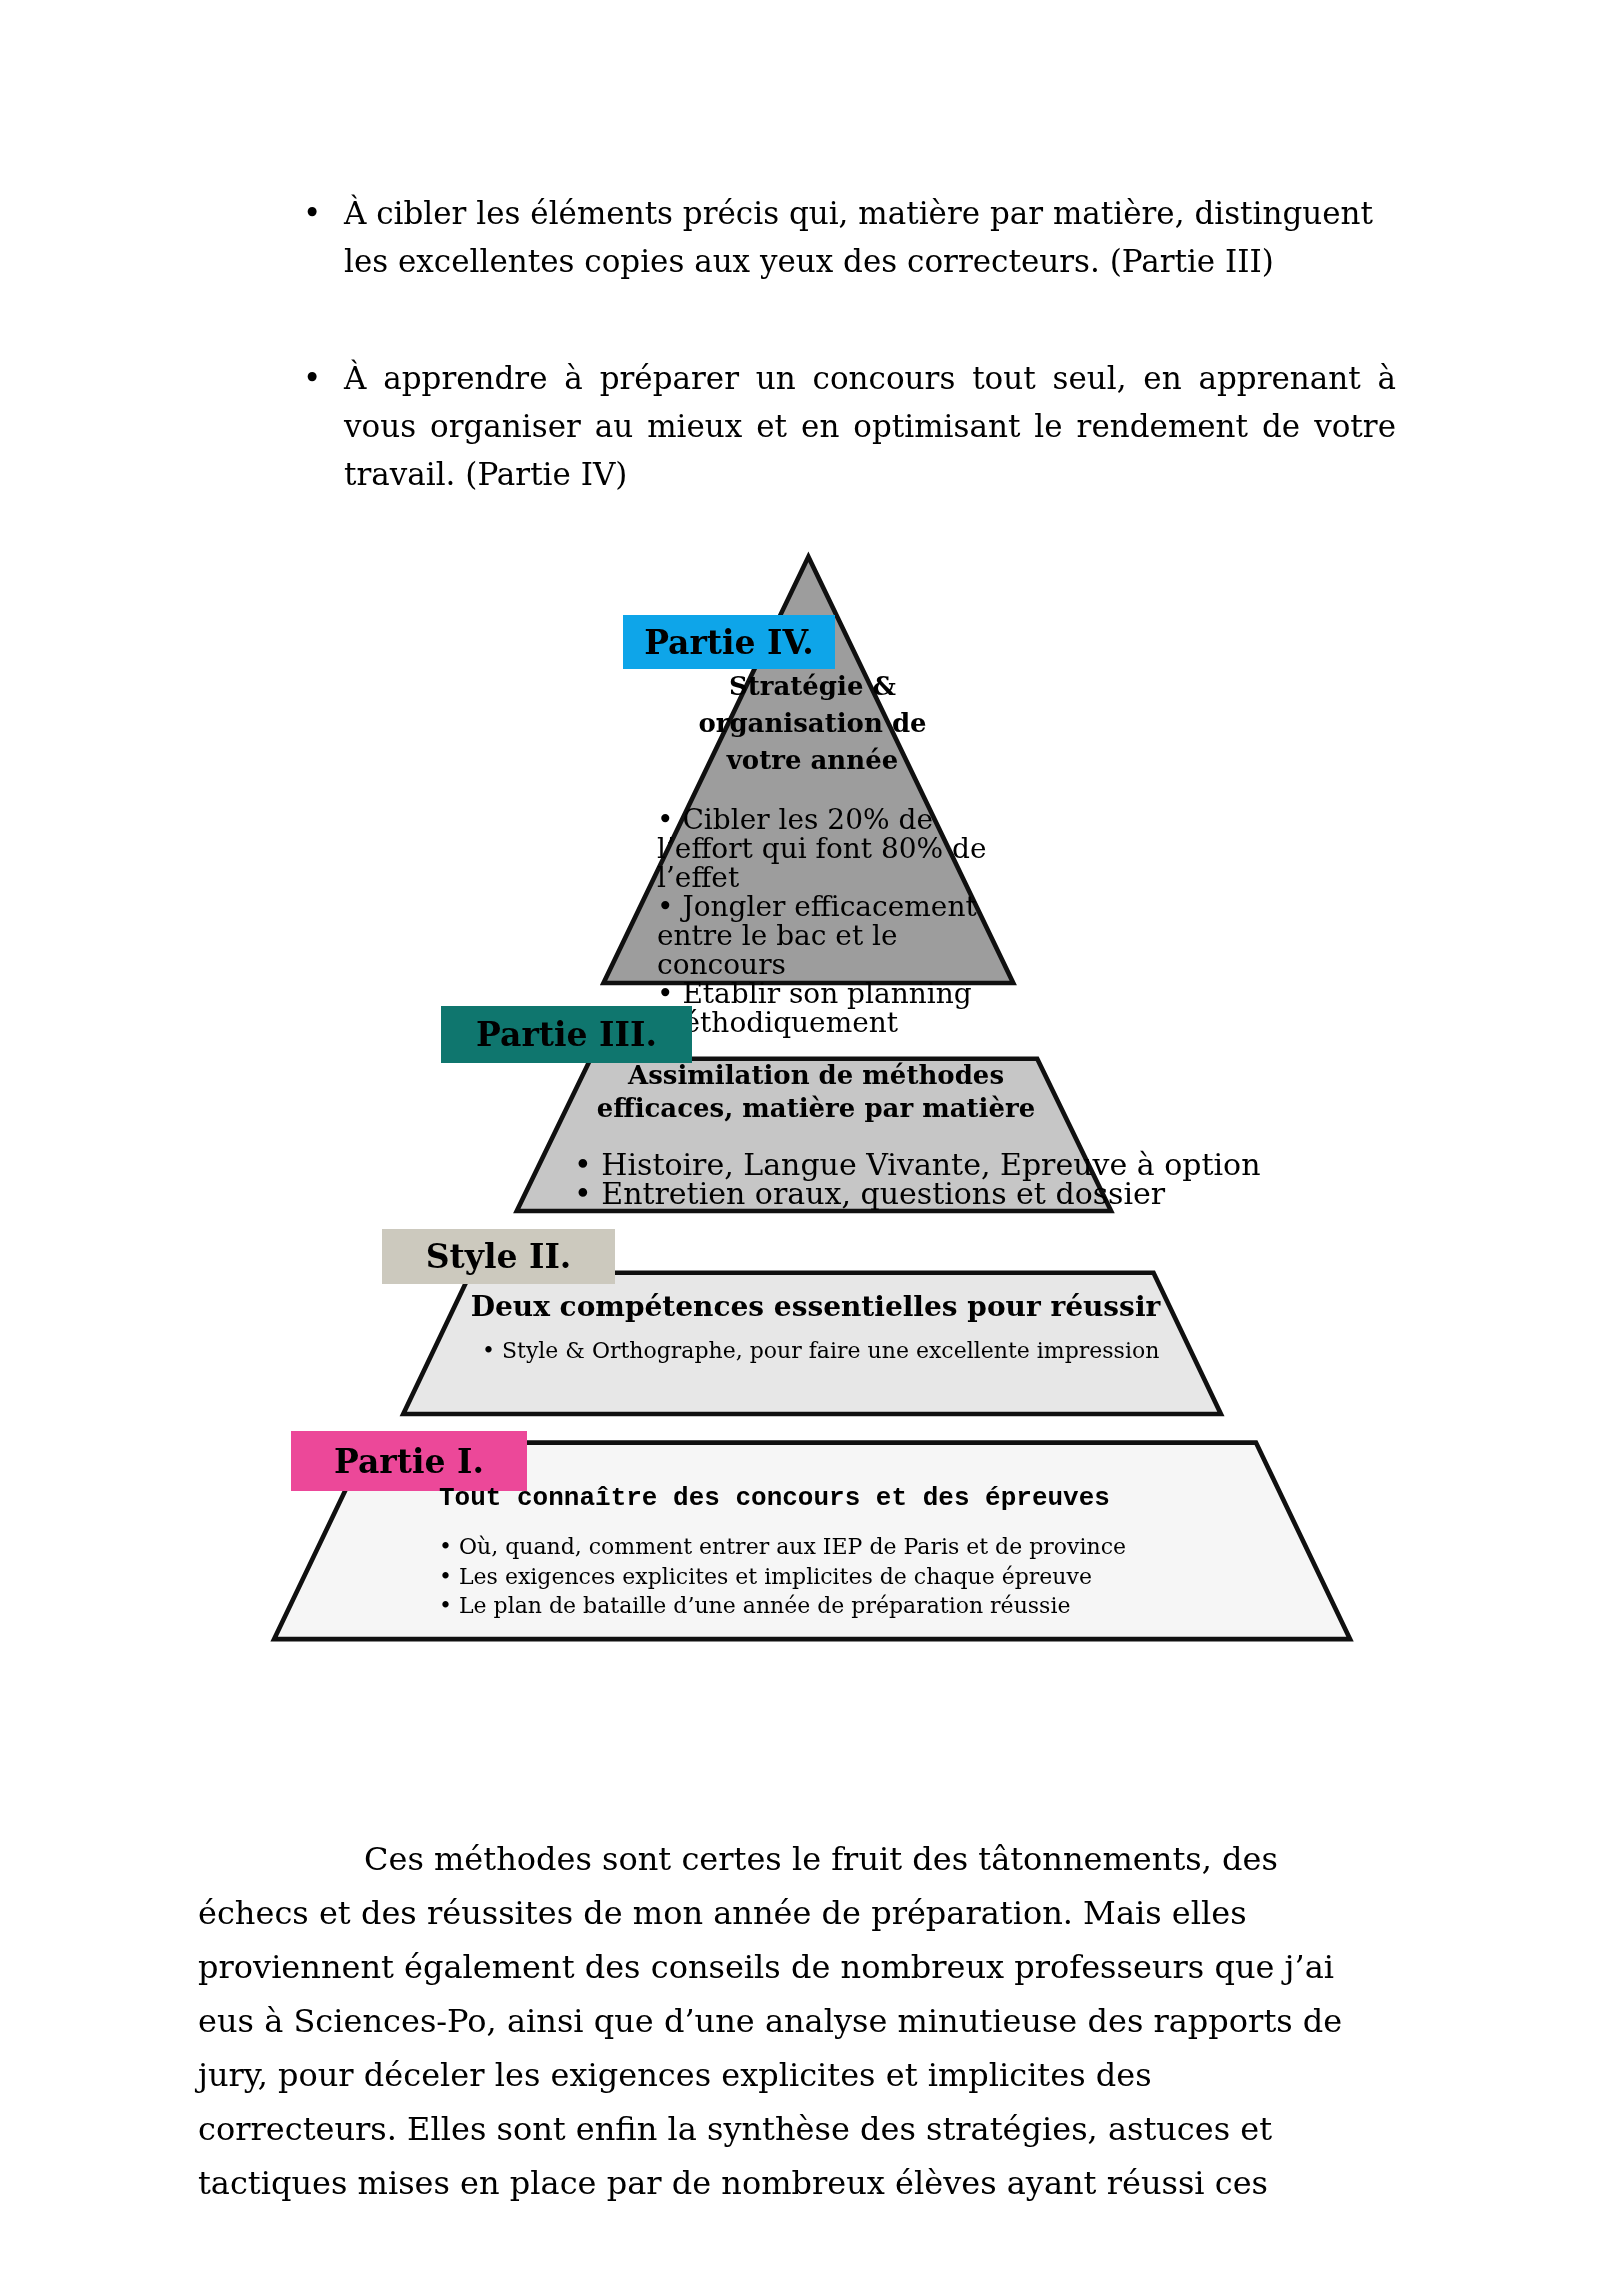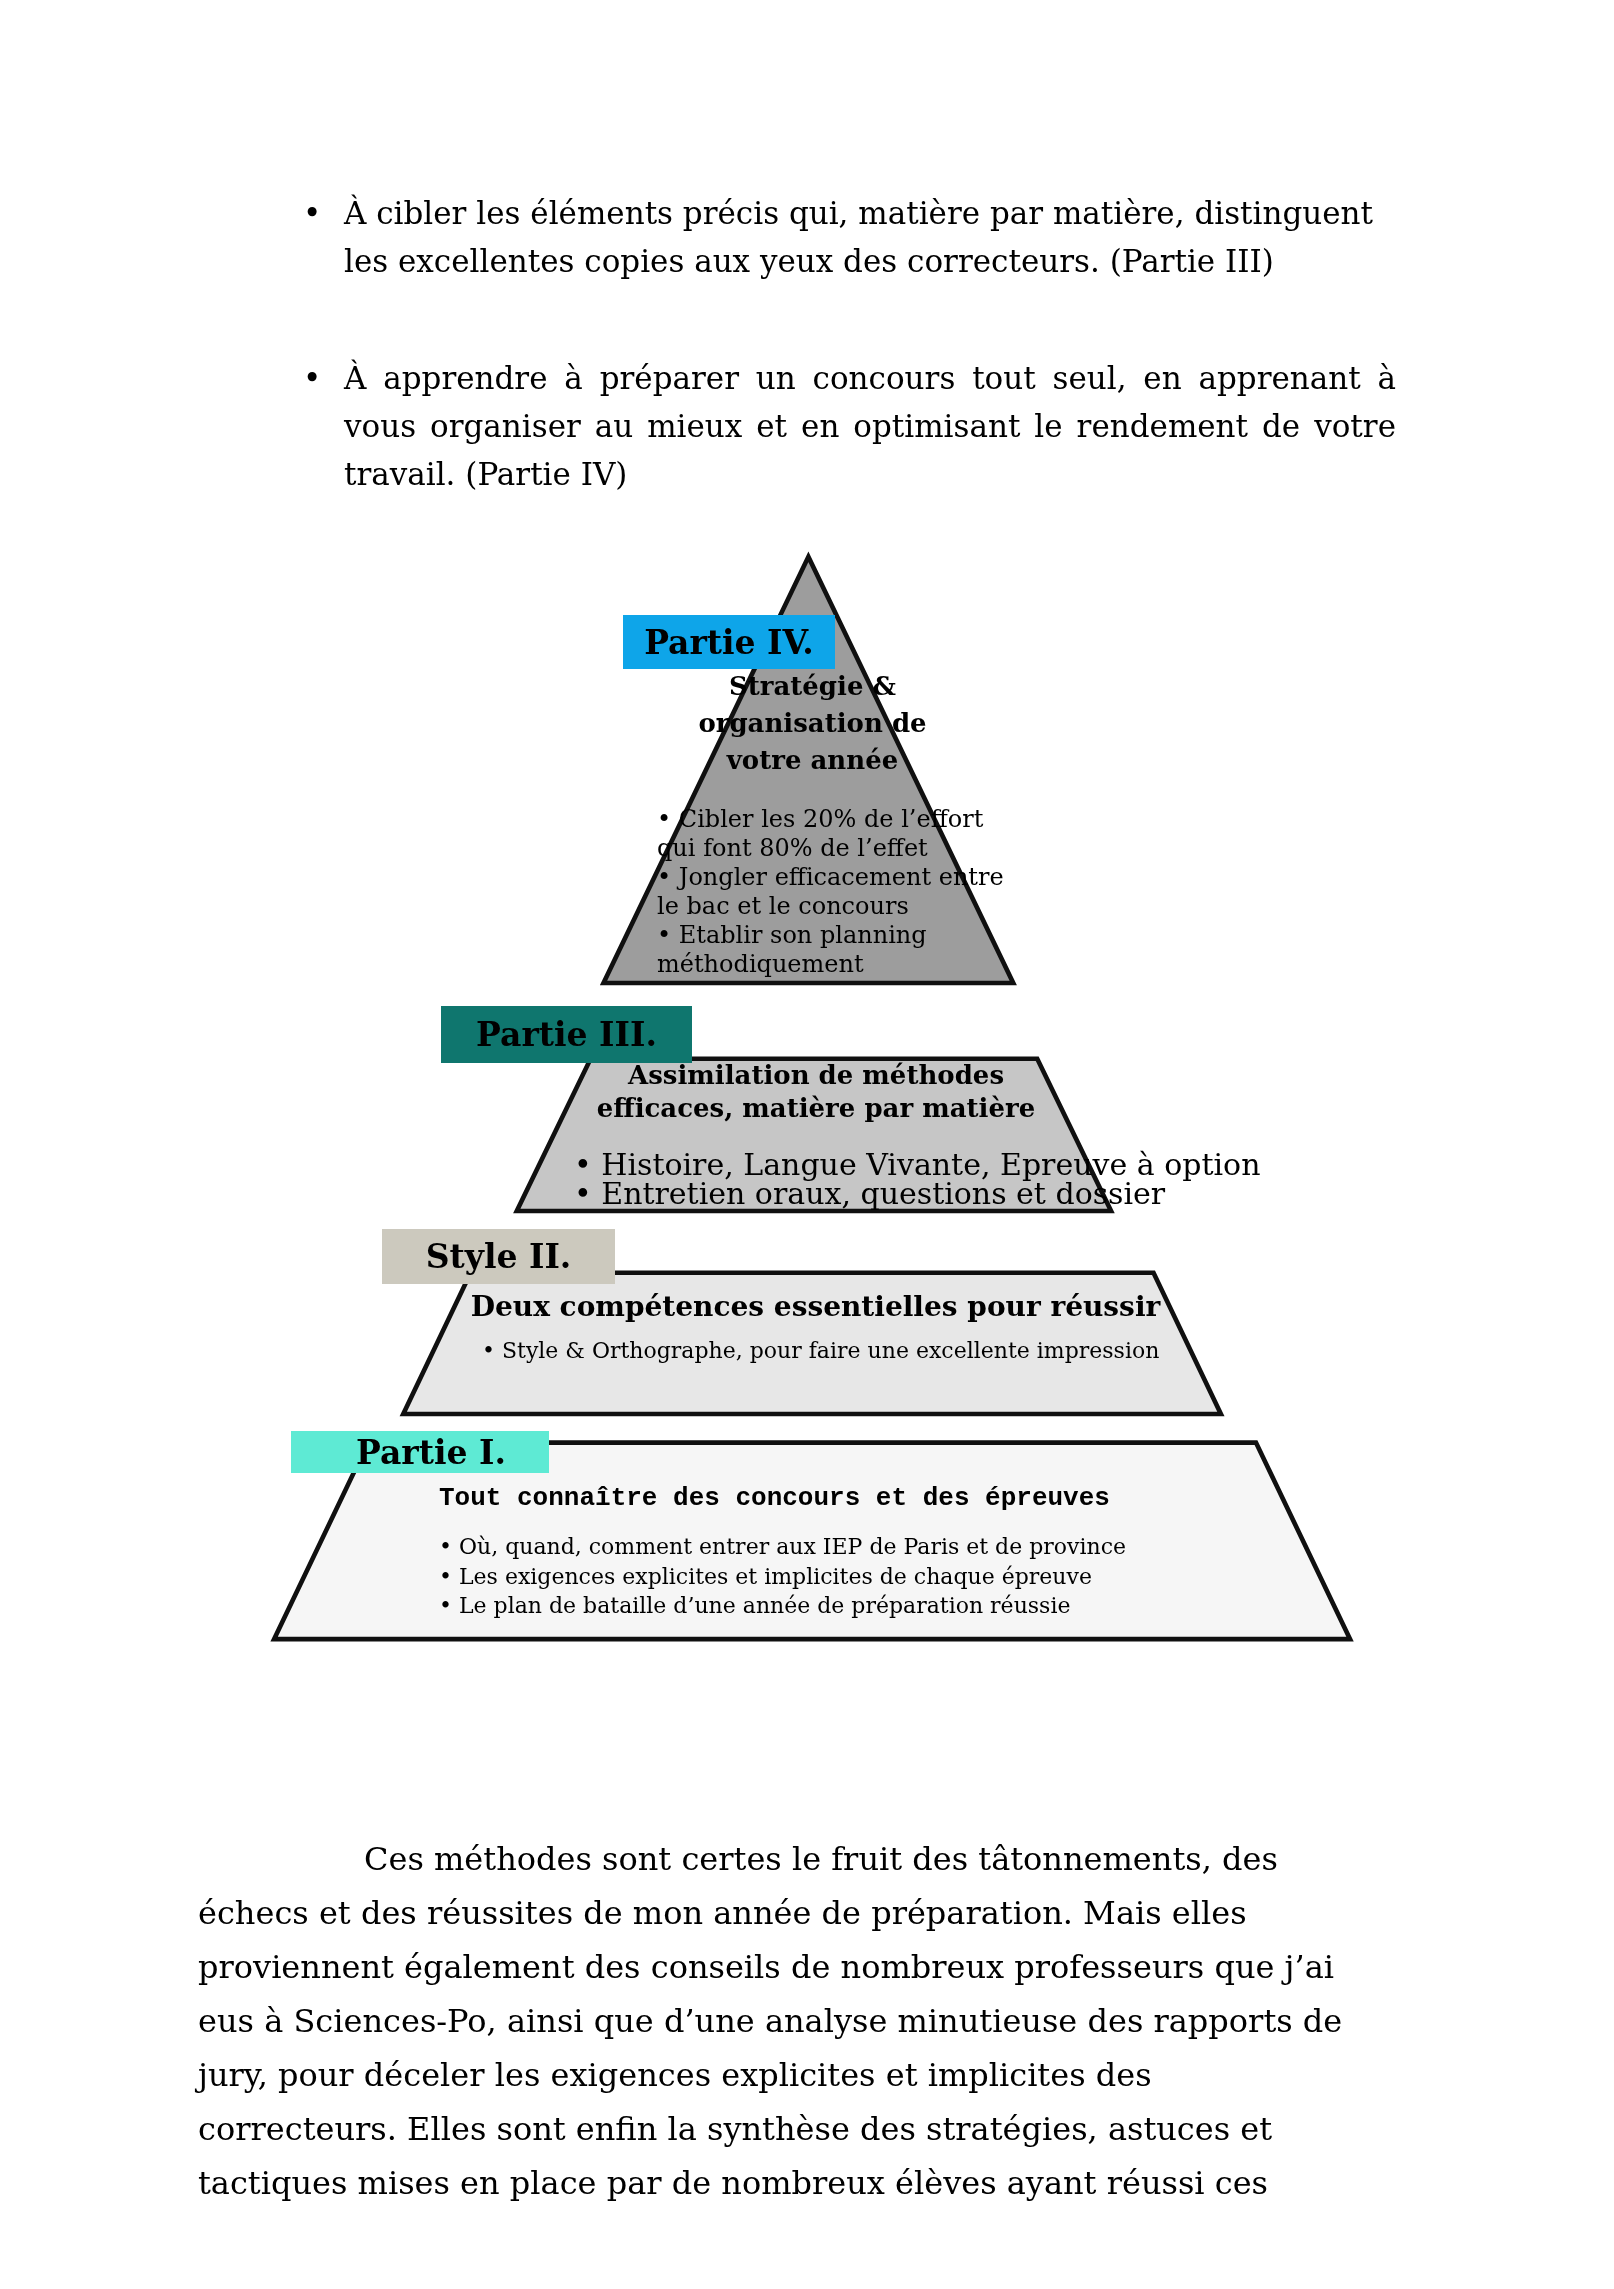--- a/index.html
+++ b/index.html
@@ -21,21 +21,21 @@
   .pyr-svg{position:absolute;left:0;top:0;}
   .plabel{
     position:absolute;display:flex;align-items:center;justify-content:center;
     font-weight:bold;font-size:33px;
   }
   .ptitle{position:absolute;font-weight:bold;text-align:center;}
   .pbullets{position:absolute;}
   .pbullets div{white-space:nowrap;}
   .pbullets.wrap div{white-space:normal;}
   .t4{left:698px;top:668px;width:229px;font-size:26px;line-height:37px;}
-  .b4{left:657px;top:805px;width:360px;font-size:24px;line-height:29px;}
+  .b4{left:657px;top:805px;width:360px;font-size:28px;line-height:29px;}
   .t3{left:576px;top:1059px;width:480px;font-size:26px;line-height:33px;}
   .b3{left:574px;top:1130px;font-size:30px;line-height:29px;margin-top:20px;}
   .t2{left:428px;top:1290px;width:775px;font-size:28px;white-space:nowrap;}
   .b2{left:482px;top:1336px;font-size:22px;line-height:29.5px;}
   .t1{left:439px;top:1483px;font-size:26px;text-align:left;white-space:nowrap;font-family:Liberation Mono, monospace;}
   .b1{left:439px;top:1532px;font-size:22px;line-height:29.5px;}
   
   .closing{position:absolute;left:198px;top:1790px;width:1251px;margin-top:42px;}
   .closing div{font-size:32px;line-height:54px;white-space:nowrap;}
   .closing div.indent{padding-left:166px;}
@@ -90,21 +90,21 @@
   </div>
 
   <div class="plabel" style="left: 382px; top: 1229px; width: 233px; height: 55px; background-color: rgb(204, 201, 190);">
     <span>Style II.</span>
   </div>
   <div class="ptitle t2">Deux compétences essentielles pour réussir</div>
   <div class="pbullets b2">
     <div>• Style &amp; Orthographe, pour faire une excellente impression</div>
   </div>
 
-  <div class="plabel" style="left: 291px; top: 1431px; width: 236px; height: 42px; background-color: #5eead4; padding-left: 22px;">
+  <div class="plabel" style="left: 291px; top: 1431px; width: 236px; height: 60px; background-color: #ec4899;">
     <span>Partie I.</span>
   </div>
   <div class="ptitle t1">Tout connaître des concours et des épreuves</div>
   <div class="pbullets b1">
     <div>• Où, quand, comment entrer aux IEP de Paris et de province</div>
     <div>• Les exigences explicites et implicites de chaque épreuve</div>
     <div>• Le plan de bataille d’une année de préparation réussie</div>
   </div>
 
   <div class="closing">

